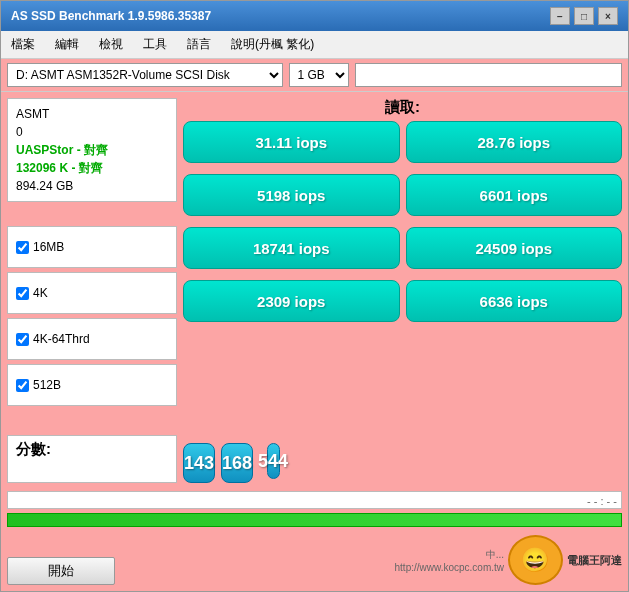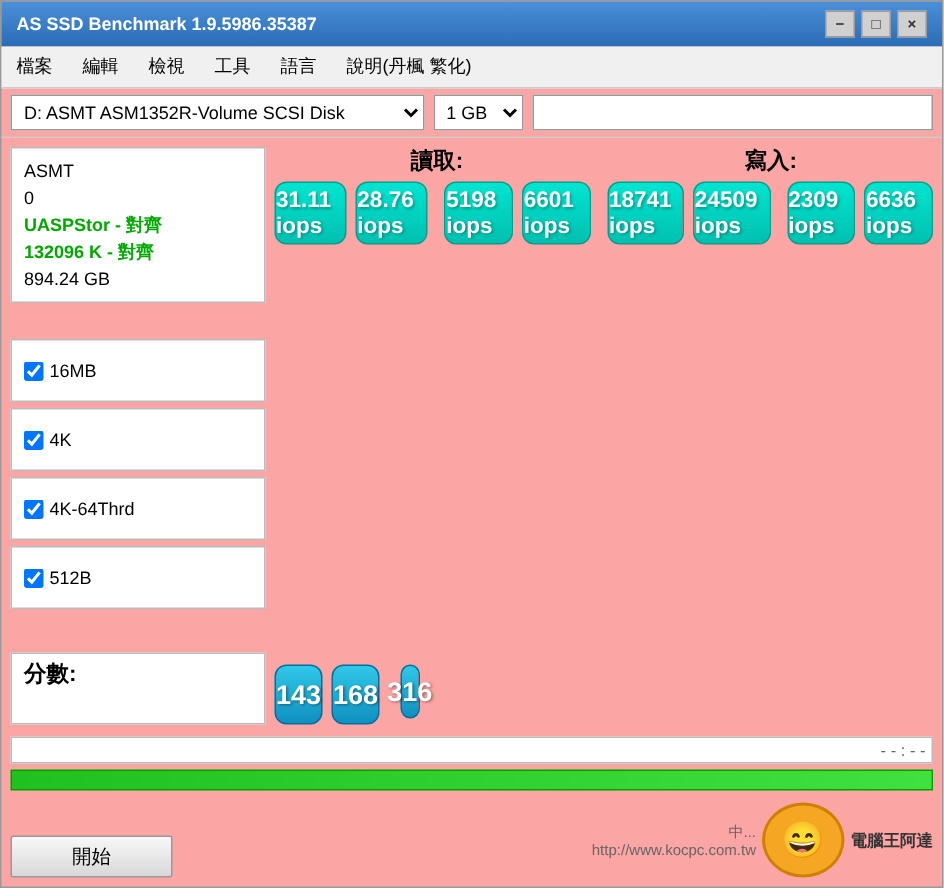--- a/index.html
+++ b/index.html
@@ -91,21 +91,21 @@
       background: white;
       border: 1px solid #bbb;
       padding: 6px 8px;
       font-size: 12px;
       line-height: 1.5;
       margin-bottom: 20px;
     }
     .info-green { color: #00aa00; font-weight: bold; }
     .results-grid {
       display: flex;
-      flex-direction: row;
+      flex-direction: column;
       gap: 11px;
       flex: 1;
     }
     .result-cell {
       flex: 1;
       height: 42px;
       background: linear-gradient(to bottom, #00e5d0, #00c0b0);
       border-radius: 8px;
       display: flex;
       align-items: center;
@@ -295,21 +295,20 @@
 
       <div style="height:48px; display:flex; border:1px solid #bbb; background:white; padding: 4px 8px;">
         <span style="font-size:15px;font-weight:bold;">分數:</span>
       </div>
     </div>
 
     <div class="right-col">
 
       <div class="headers-row">
         <div class="header-cell">讀取:</div>
-        <div class="header-cell">寫入:</div>
       </div>
 
       <div class="results-grid">
         <div class="data-row">
           <div class="result-cell">31.11 iops</div>
           <div class="result-cell">28.76 iops</div>
         </div>
         <div class="data-row">
           <div class="result-cell">5198 iops</div>
           <div class="result-cell">6601 iops</div>
@@ -323,21 +322,21 @@
           <div class="result-cell">6636 iops</div>
         </div>
       </div>
 
       <div style="display:flex;flex-direction:row;gap:4px;margin-top:4px;">
         <div style="display:flex;gap:6px;">
           <div class="score-cell">143</div>
           <div class="score-cell">168</div>
         </div>
         <div style="display:flex;justify-content:center;">
-          <div class="total-score-cell">316</div>
+          <div class="total-score-cell">544</div>
         </div>
       </div>
     </div>
   </div>
 
   <div style="padding:2px 6px;">
     <div class="progress-bar-container">
       <div class="progress-bar-fill"></div>
       <span class="progress-text">- - : - -</span>
     </div>

